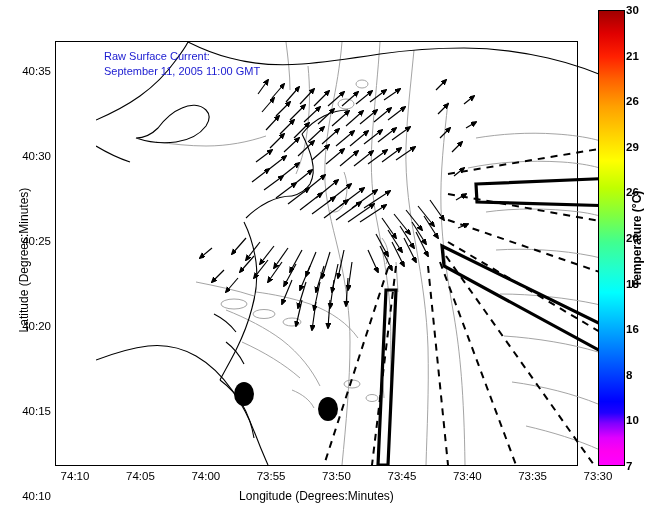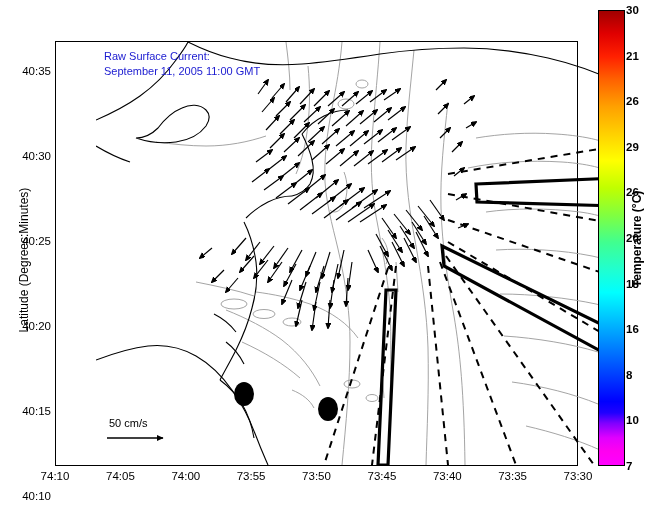--- a/index.html
+++ b/index.html
@@ -24,21 +24,21 @@
 
   
   .scalebox{position:absolute;left:5px;bottom:14px;width:110px;}
   .scalebox .lbl{font-size:11px;color:#000;margin-left:8px;}
 
   
   .ytick{position:absolute;right:0;transform:translateY(-50%);
          font-size:11.5px;color:#000;white-space:nowrap;margin-top:30px;}
   .ytickwrap{position:absolute;left:0;top:41px;width:51px;height:425px;}
   .xtick{position:absolute;top:0;transform:translateX(-50%);
-         font-size:11.5px;color:#000;white-space:nowrap;}
+         font-size:11.5px;color:#000;white-space:nowrap;margin-left:20px;}
   .xtickwrap{position:absolute;left:0;top:470px;width:651px;height:16px;}
 
   
   .xlabel{position:absolute;left:55px;top:489px;width:523px;text-align:center;
           font-size:12px;color:#000;}
   .ylabel{position:absolute;left:-96px;top:253px;width:240px;text-align:center;
           font-size:12px;color:#000;transform:rotate(-90deg);}
 
   
   .cbar{position:absolute;left:598px;top:10px;width:27px;height:456px;
@@ -292,45 +292,35 @@
             <path d="M116,206 L104,216"></path>
           </g>
         </g>
       </svg>
 
       <div class="annot">
         <div>Raw Surface Current:</div>
         <div>September 11, 2005 11:00 GMT</div>
       </div>
 
-      <div class="scalebox">
-        <div class="lbl">50 cm/s</div>
-        <svg width="100" height="18">
-          <defs>
-            <marker id="ah2" markerWidth="6" markerHeight="6" refX="5" refY="2.4" orient="auto" markerUnits="strokeWidth">
-              <path d="M0,0 L5.5,2.4 L0,4.8 z" fill="#000"></path>
-            </marker>
-          </defs>
-          <path d="M6,9 L62,9" stroke="#000" stroke-width="1.3" marker-end="url(#ah2)"></path>
-        </svg>
-      </div>
     </div>
   </div>
 
   <div class="xtickwrap">
     <div class="xtick" style="left:55px">74:10</div>
     <div class="xtick" style="left:120.4px">74:05</div>
     <div class="xtick" style="left:185.8px">74:00</div>
     <div class="xtick" style="left:251.1px">73:55</div>
     <div class="xtick" style="left:316.5px">73:50</div>
     <div class="xtick" style="left:381.9px">73:45</div>
     <div class="xtick" style="left:447.3px">73:40</div>
     <div class="xtick" style="left:512.6px">73:35</div>
     <div class="xtick" style="left:578px">73:30</div>
   </div>
+  <div class="xlabel">Longitude (Degrees:Minutes)</div>
 
   <div class="cbar"></div>
   <div class="cbtickwrap">
     <div class="cbtick" style="top:0%">30</div>
     <div class="cbtick" style="top:10%">21</div>
     <div class="cbtick" style="top:20%">26</div>
     <div class="cbtick" style="top:30%">29</div>
     <div class="cbtick" style="top:40%">26</div>
     <div class="cbtick" style="top:50%">20</div>
     <div class="cbtick" style="top:60%">18</div>

